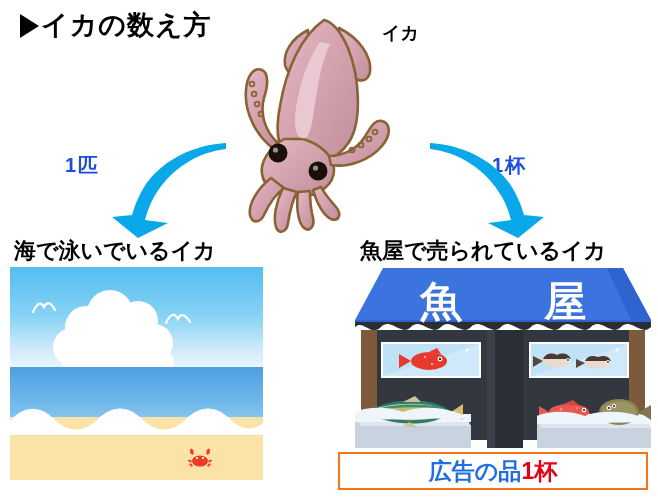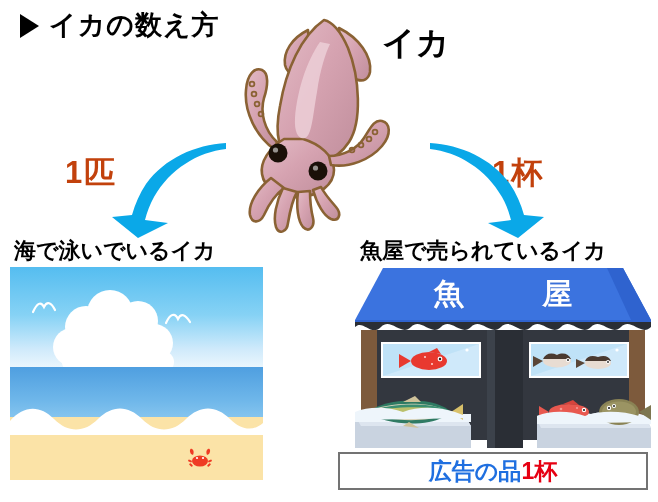--- a/index.html
+++ b/index.html
@@ -8,45 +8,45 @@
     background:#ffffff;
     font-family:"Liberation Sans","DejaVu Sans",sans-serif;
     overflow:hidden;
     position:relative;
   }
   #stage{position:absolute;left:0;top:0;width:658px;height:502px;}
 
   
   .title-row{
     position:absolute;left:20px;top:12px;
-    display:flex;align-items:center;gap:10px;
+    display:flex;align-items:center;gap:2px;
   }
   .tri{
     width:0;height:0;
     border-left:19px solid #000;
     border-top:12px solid transparent;
     border-bottom:12px solid transparent;
   }
   .title-text{
     font-size:27px;font-weight:bold;color:#000;
     letter-spacing:1px;line-height:1;
   }
 
   
   .squid-label{
     position:absolute;left:382px;top:21px;
-    font-size:33px;font-weight:bold;color:#000;
+    font-size:18px;font-weight:bold;color:#000;
   }
 
   
   .squid{position:absolute;left:200px;top:8px;width:215px;height:225px;}
 
   
   .count{
-    position:absolute;font-size:31px;font-weight:bold;color:#c2410c;
+    position:absolute;font-size:20px;font-weight:bold;color:#1d4ed8;
     letter-spacing:2px;
   }
   .count.left{left:65px;top:152px;}
   .count.right{left:492px;top:152px;}
 
   
   .arrow{position:absolute;}
   .arrow.left{left:110px;top:143px;width:118px;height:95px;}
   .arrow.right{left:428px;top:143px;width:118px;height:95px;}
 
@@ -82,31 +82,31 @@
   .foam{position:absolute;left:0;top:140px;width:253px;height:28px;}
   .crab{position:absolute;left:176px;top:180px;width:28px;height:22px;}
 
   
   .shop{
     position:absolute;left:355px;top:268px;width:296px;height:180px;
   }
   .awning-wrap{position:absolute;left:0;top:0;width:296px;height:70px;}
   .shop-sign{
     position:absolute;left:0;top:6px;width:296px;
-    text-align:center;font-size:30px;font-weight:bold;color:#ffffff;
+    text-align:center;font-size:42px;font-weight:bold;color:#ffffff;
     letter-spacing:34px;text-indent:34px;
     text-shadow:0 1px 0 rgba(0,0,0,.07);
     font-family:"DejaVu Sans","Liberation Sans",sans-serif;
   }
   .shop-body{position:absolute;left:0;top:62px;width:296px;height:118px;}
 
   
   .banner{
     position:absolute;left:338px;top:452px;width:310px;height:38px;
-    border:2px solid #737373;background:#ffffff;
+    border:2px solid #f97316;background:#ffffff;
     display:flex;align-items:center;justify-content:center;
     box-sizing:border-box;
   }
   .banner span{font-size:23px;font-weight:bold;line-height:1;white-space:nowrap;}
   .b-blue{color:#1f6fe0;}
   .b-black{color:#000;}
   .b-red{color:#e60012;}
 </style>
 </head>
 <body>

